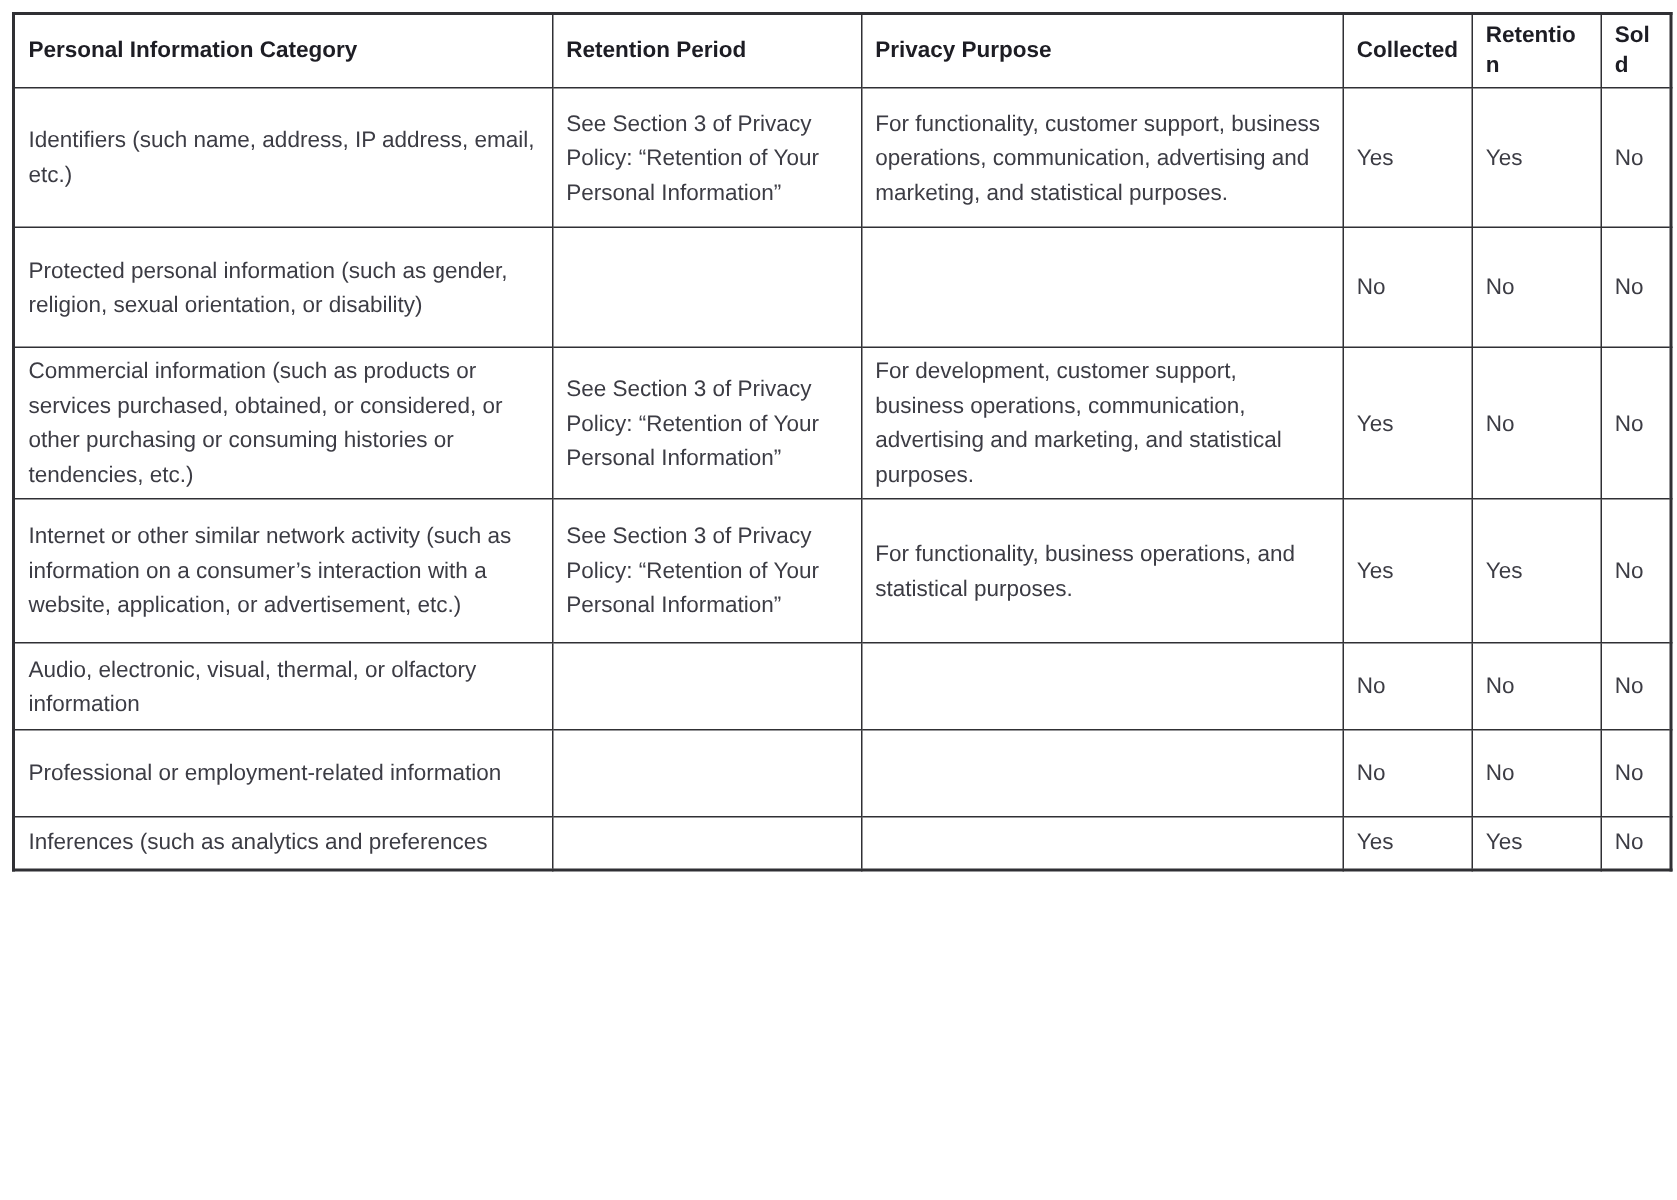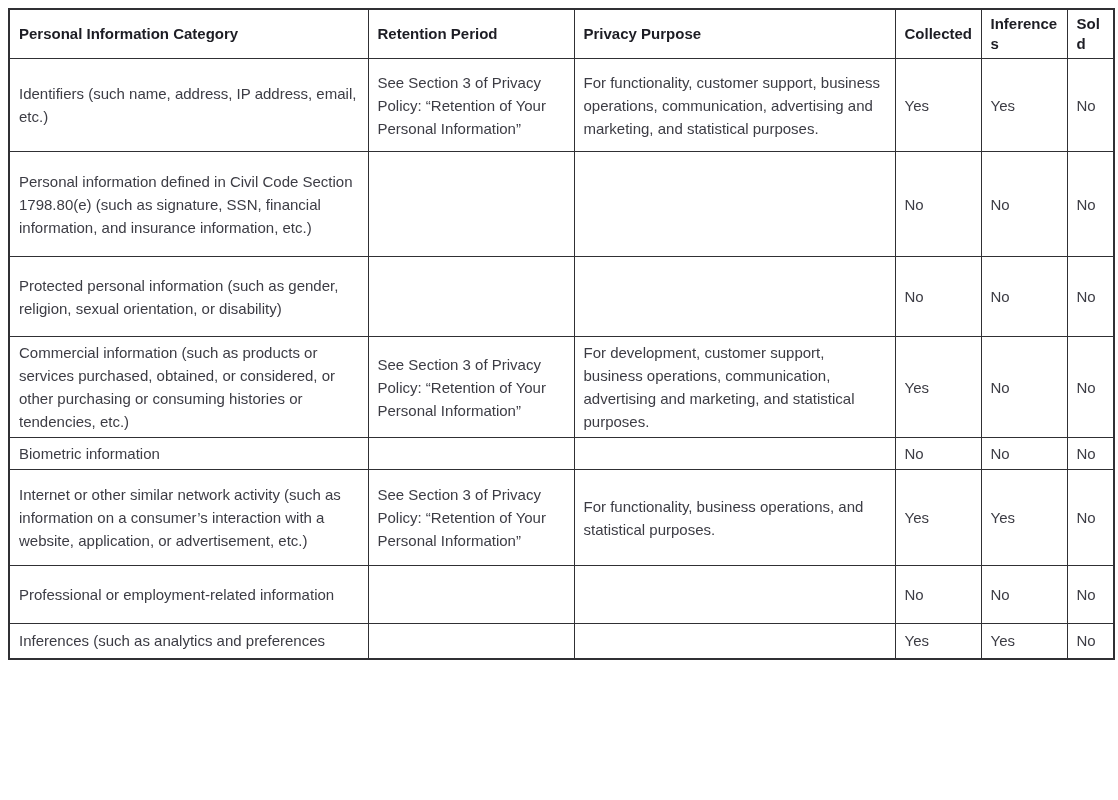--- a/index.html
+++ b/index.html
@@ -76,71 +76,63 @@
       <col class="c-collected">
       <col class="c-disclosed">
       <col class="c-sold">
     </colgroup>
     <thead>
       <tr class="rh-header">
         <th>Personal Information Category</th>
         <th>Retention Period</th>
         <th>Privacy Purpose</th>
         <th>Collected</th>
-        <th>Inferences</th>
+        <th>Retention</th>
         <th>Sold</th>
       </tr>
     </thead>
     <tbody>
       <tr class="rh-1">
         <td>Identifiers (such name, address, IP address, email, etc.)</td>
         <td>See Section 3 of Privacy Policy: “Retention of Your Personal Information”</td>
         <td>For functionality, customer support, business operations, communication, advertising and marketing, and statistical purposes.</td>
         <td>Yes</td>
         <td>Yes</td>
-        <td>No</td>
-      </tr>
-      <tr class="rh-2">
-        <td>Personal information defined in Civil Code Section 1798.80(e) (such as signature, SSN, financial information, and insurance information, etc.)</td>
-        <td></td>
-        <td></td>
-        <td>No</td>
-        <td>No</td>
         <td>No</td>
       </tr>
       <tr class="rh-3">
         <td>Protected personal information (such as gender, religion, sexual orientation, or disability)</td>
         <td></td>
         <td></td>
         <td>No</td>
         <td>No</td>
         <td>No</td>
       </tr>
       <tr class="rh-4">
         <td>Commercial information (such as products or services purchased, obtained, or considered, or other purchasing or consuming histories or tendencies, etc.)</td>
         <td>See Section 3 of Privacy Policy: “Retention of Your Personal Information”</td>
         <td>For development, customer support, business operations, communication, advertising and marketing, and statistical purposes.</td>
         <td>Yes</td>
         <td>No</td>
         <td>No</td>
       </tr>
-      <tr class="rh-5">
-        <td>Biometric information</td>
-        <td></td>
-        <td></td>
-        <td>No</td>
-        <td>No</td>
-        <td>No</td>
-      </tr>
       <tr class="rh-6">
         <td>Internet or other similar network activity (such as information on a consumer’s interaction with a website, application, or advertisement, etc.)</td>
         <td>See Section 3 of Privacy Policy: “Retention of Your Personal Information”</td>
         <td>For functionality, business operations, and statistical purposes.</td>
         <td>Yes</td>
         <td>Yes</td>
+        <td>No</td>
+      </tr>
+      <tr class="rh-8">
+        <td>Audio, electronic, visual, thermal, or olfactory information</td>
+        <td></td>
+        <td></td>
+        <td>No</td>
+        <td>No</td>
         <td>No</td>
       </tr>
       <tr class="rh-9">
         <td>Professional or employment-related information</td>
         <td></td>
         <td></td>
         <td>No</td>
         <td>No</td>
         <td>No</td>
       </tr>

